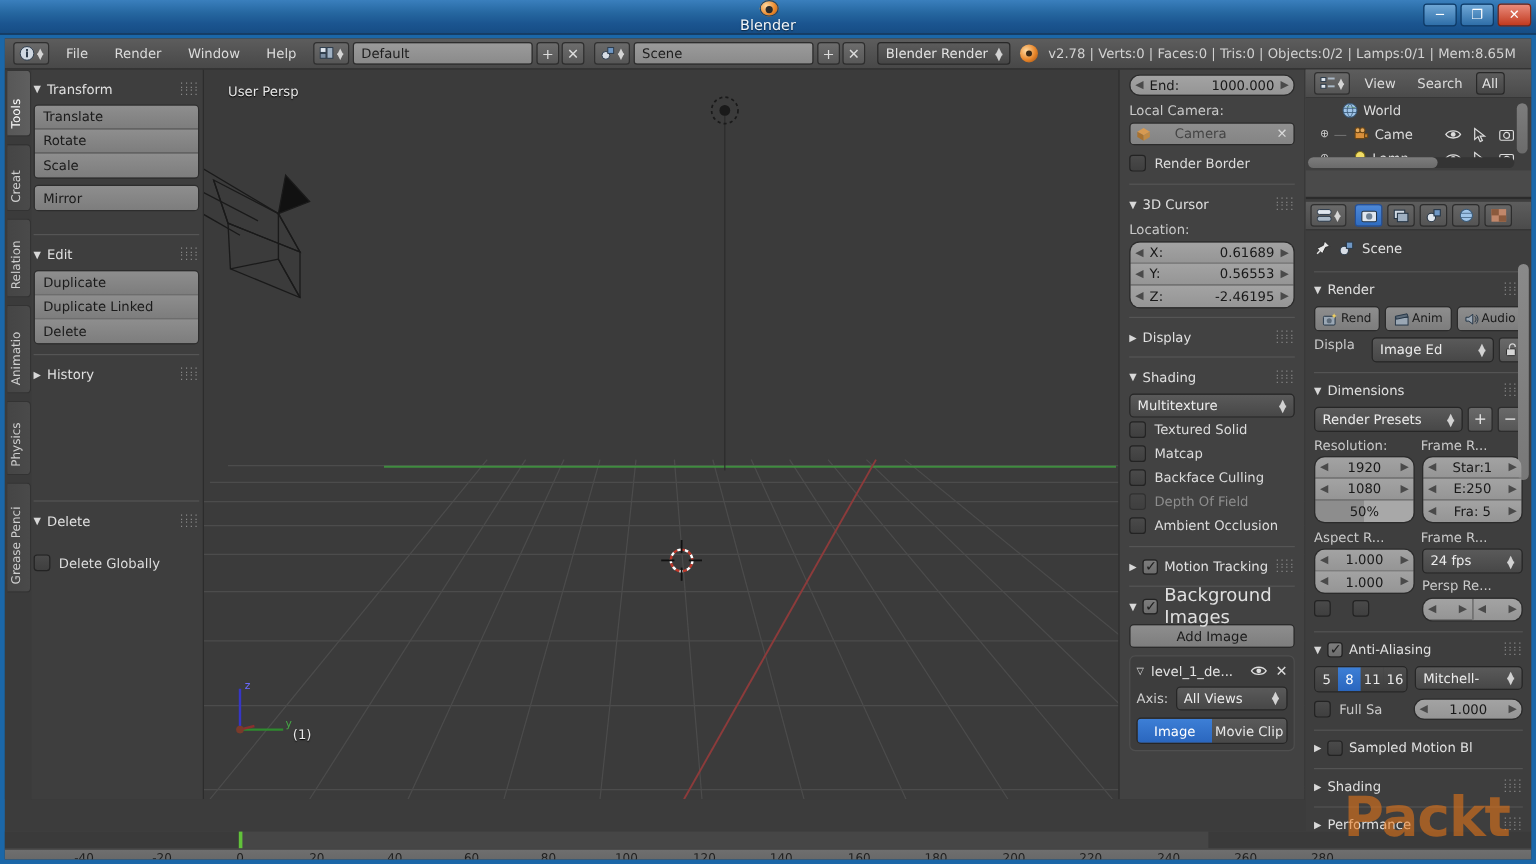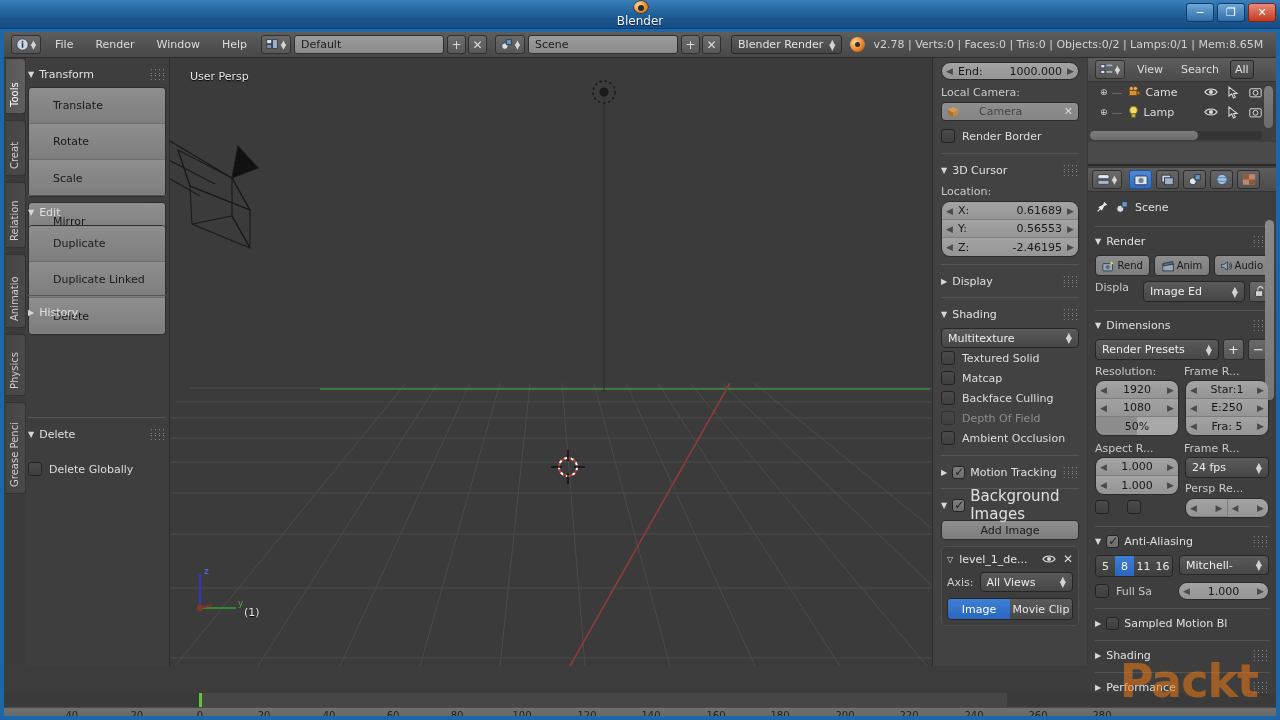--- a/index.html
+++ b/index.html
@@ -127,21 +127,21 @@
     padding:6px 3px; white-space:nowrap; overflow:hidden;
   }
   .vtab.active { background:linear-gradient(90deg,#5f5f5f,#575757); color:#fff;}
   .ts-panel { position:absolute; left:24px; width:138px; }
   .panel-hdr { display:flex; align-items:center; gap:5px; color:#e0e0e0; font-size:11px; height:18px;}
   .tri { font-size:8px; color:#d8d8d8; }
   .grip { margin-left:auto; color:#8b8b8b; font-size:9px; letter-spacing:1px; line-height:6px;}
   .grip span{display:block;}
   .btn-stack { border-radius:4px; overflow:hidden; border:1px solid #2d2d2d; }
   .t-btn {
-    height:36px; display:flex; align-items:center; padding-left:24px;
+    height:20px; display:flex; align-items:center; padding-left:7px;
     background:linear-gradient(180deg,#8e8e8e,#7d7d7d);
     color:#1a1a1a; font-size:11px; border-bottom:1px solid #6d6d6d;
   }
   .t-btn:last-child { border-bottom:none; }
   .sep-line { height:1px; background:#555; margin:7px 0; }
   .cbrow { display:flex; align-items:center; gap:7px; height:20px; color:#ddd; font-size:11px;}
   .cbox {
     width:14px;height:14px;border-radius:3px;border:1px solid #232323;
     background:linear-gradient(180deg,#4a4a4a,#3f3f3f); flex:none;
   }
@@ -652,20 +652,29 @@
               <span class="dd">
                     <span>▲</span>
                     <span>▼</span>
                   </span>
             </div>
             <div class="hdr-menu" style="line-height:22px;padding:0 9px">View</div>
             <div class="hdr-menu" style="line-height:22px;padding:0 9px">Search</div>
             <div class="dark-combo" style="margin-left:2px;padding:0 4px;height:19px">All</div>
           </div>
           <div class="ol-body">
+            <div class="ol-row" style="padding-left:30px">
+              <svg width="14" height="14" viewBox="0 0 16 16">
+                <circle cx="8" cy="8" r="6.6" fill="#9fc4e8" stroke="#3a5a78"></circle>
+                <path d="M2 6 h12 M2 10 h12" stroke="#3a5a78" stroke-width=".8"></path>
+                <path d="M8 1.5 C4.5 5, 4.5 11, 8 14.5 C11.5 11, 11.5 5, 8 1.5" fill="none" stroke="#3a5a78" stroke-width=".8"></path>
+                <path d="M4 4 q3 2 5 0 q2 3 4 1" fill="#5f9b58" opacity=".8"></path>
+              </svg>
+              <span class="nm">World</span>
+            </div>
             <div class="ol-row">
               <span style="color:#cfcfcf;font-size:9px">⊕</span>
               <span style="color:#777">—</span>
               <svg width="15" height="14" viewBox="0 0 16 16">
                 <rect x="2" y="6" width="9" height="6" rx="1" fill="#d98f3a" stroke="#6b4615"></rect>
                 <circle cx="4.5" cy="4" r="2.4" fill="#e3a85c" stroke="#6b4615"></circle>
                 <circle cx="9" cy="4" r="2.4" fill="#e3a85c" stroke="#6b4615"></circle>
                 <rect x="11" y="7.5" width="3" height="3.5" fill="#c07f30" stroke="#6b4615"></rect>
               </svg>
               <span class="nm">Came</span>

